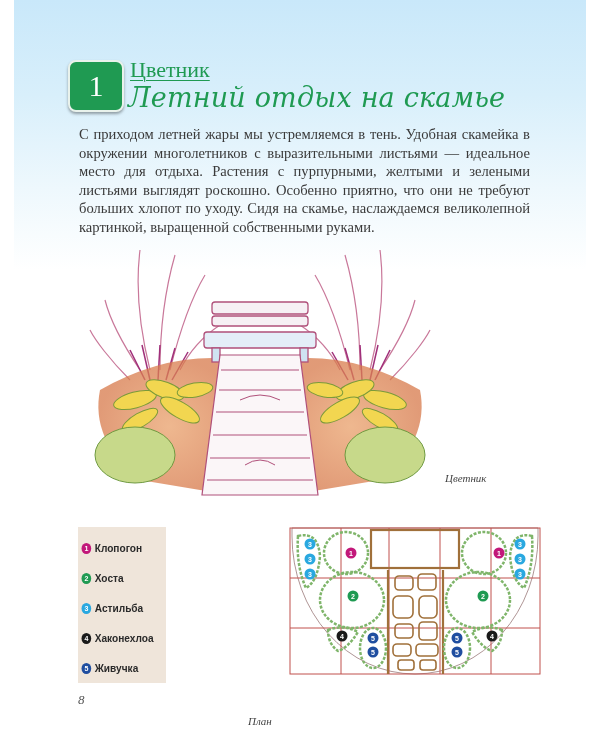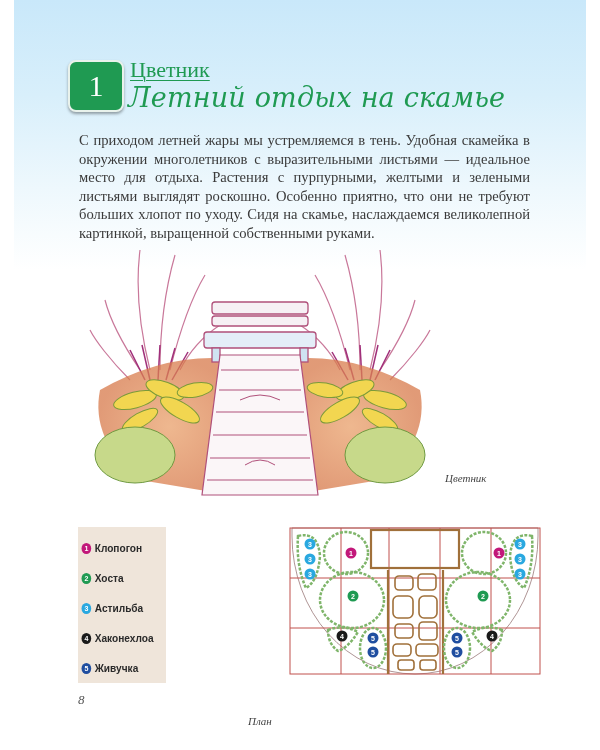--- a/index.html
+++ b/index.html
@@ -4,21 +4,21 @@
 <style>
   html, body { margin:0; padding:0; }
   body { width:600px; height:750px; background:#ffffff; position:relative; overflow:hidden; font-family:"Liberation Serif", serif; }
   .page-bg { position:absolute; left:14px; top:0; width:572px; height:270px;
     background:linear-gradient(to bottom, #c9e8fa 0%, #d8effb 35%, #eef8fd 70%, #ffffff 100%); }
   .badge { position:absolute; left:68px; top:60px; width:52px; height:48px; border-radius:8px;
     background:#1f9a52; border:2px solid #e9f2ec; box-shadow:0 2px 3px rgba(0,0,0,0.35);
     color:#ffffff; font-family:"Liberation Serif", serif; font-size:30px; line-height:48px; text-align:center; }
   .kicker { position:absolute; left:130px; top:57px; color:#1f9a52; font-family:"Liberation Serif", serif; font-size:22px; text-decoration:underline; text-underline-offset:3px; text-decoration-thickness:1px; }
   .title { position:absolute; left:128px; top:82px; color:#1f9a52; font-family:"DejaVu Serif", serif; font-style:italic; font-size:27px; white-space:nowrap; letter-spacing:0.2px;text-align:center; }
-  .intro { position:absolute; left:79px; top:131px; width:451px; color:#3a3a3a; font-size:14.6px; line-height:18.6px; text-align:justify; hyphens:manual; }
+  .intro { position:absolute; left:79px; top:125px; width:451px; color:#3a3a3a; font-size:14.6px; line-height:18.6px; text-align:justify; hyphens:manual; }
   .illustration { position:absolute; left:80px; top:240px; width:360px; height:260px; }
   .caption-illus { position:absolute; left:445px; top:472px; font-style:italic; font-size:11px; color:#444; }
   .legend { position:absolute; left:78px; top:527px; width:88px; height:156px; background:#efe5da; padding-top:6px; box-sizing:border-box; }
   .legend-item { display:flex; align-items:center; height:30px; padding-left:4px; font-family:"Liberation Sans", sans-serif; font-weight:bold; font-size:11.5px; color:#2a2a2a; transform:scaleX(0.88); transform-origin:left center; white-space:nowrap; }
   .num { display:inline-block; width:11px; height:11px; border-radius:50%; color:#fff; font-size:8px; line-height:11px; text-align:center; margin-right:4px; font-weight:bold; }
   .plan { position:absolute; left:288px; top:526px; width:254px; height:150px; }
   .caption-plan { position:absolute; left:248px; top:671px; font-style:italic; font-size:11px; color:#444;margin-top:44px; }
   .pagenum { position:absolute; left:78px; top:692px; font-style:italic; font-size:13px; color:#555; }
 </style>
 </head>

